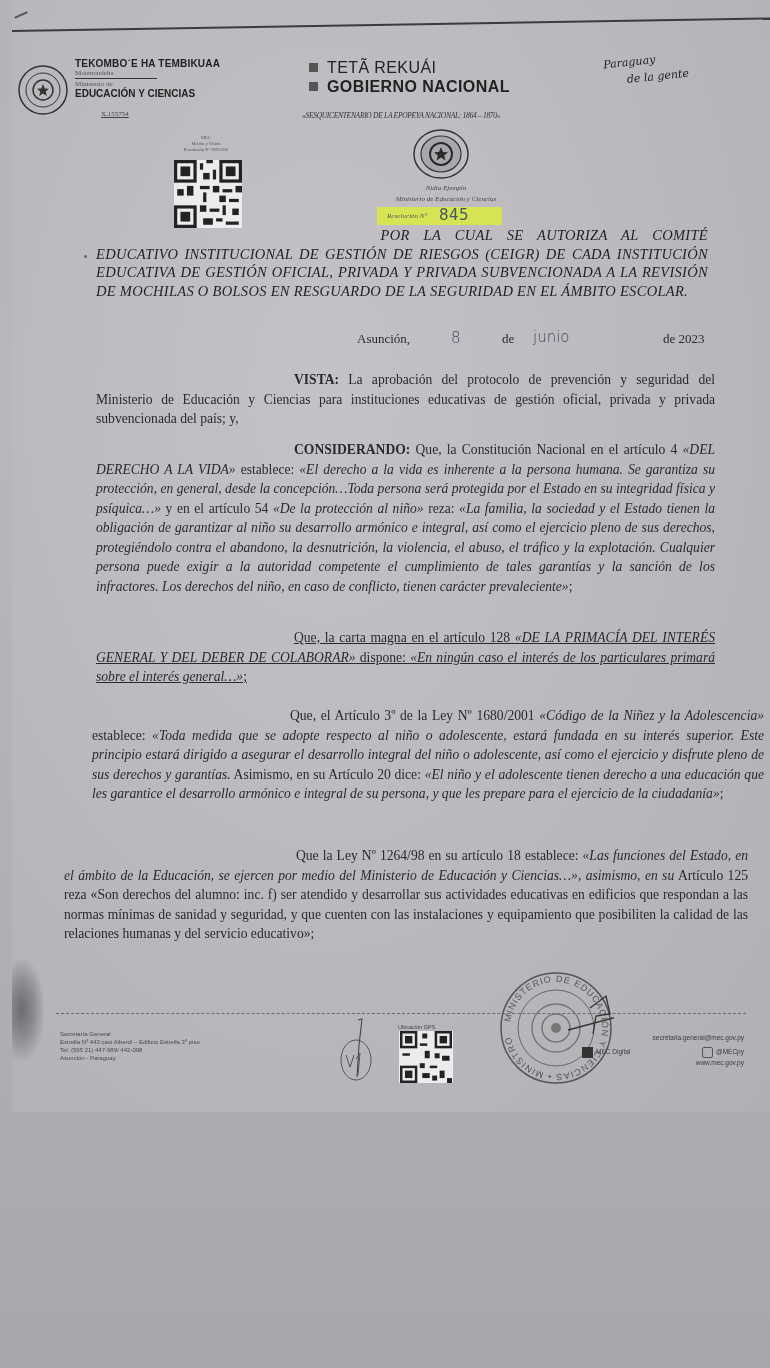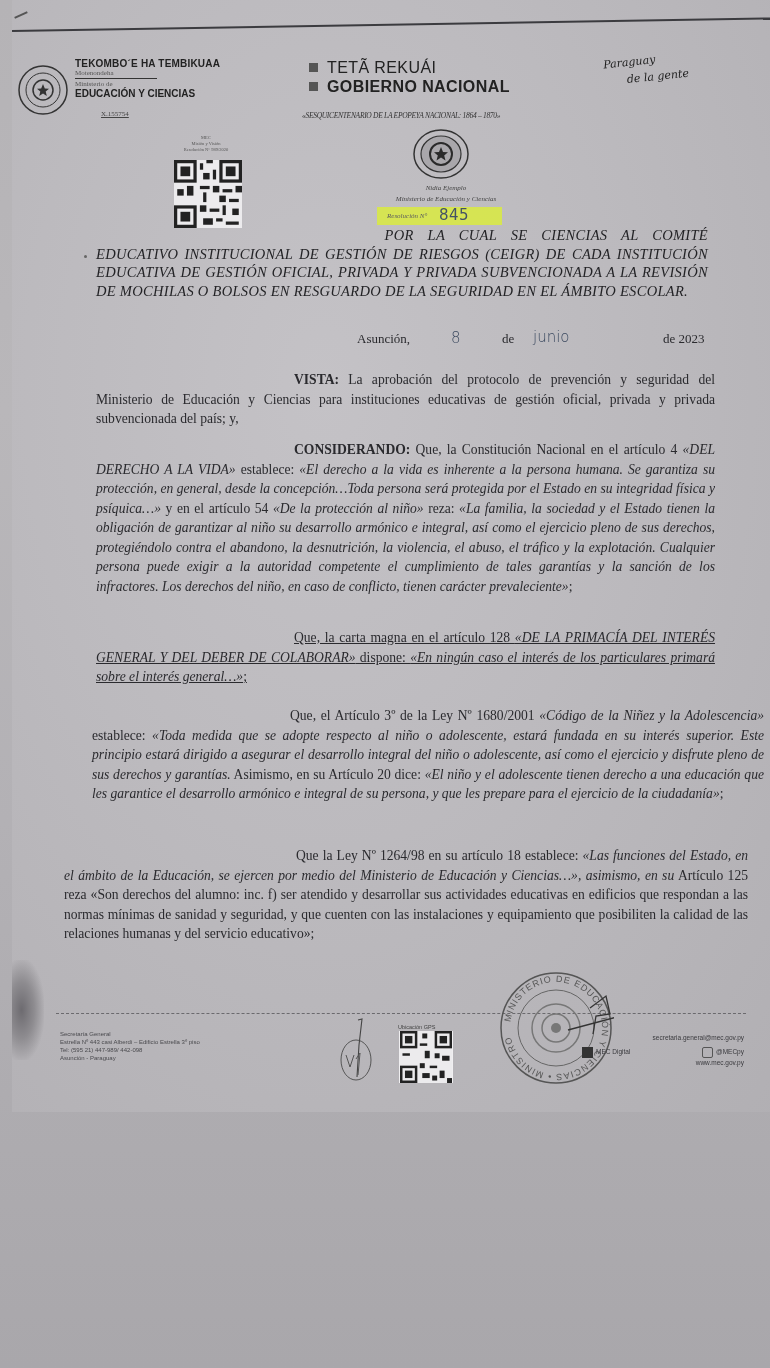--- a/index.html
+++ b/index.html
@@ -179,21 +179,21 @@
     <div>Nidia Ejemplo</div>
     <div>Ministerio de Educación y Ciencias</div>
   </div>
   <div class="resolution">
     <span class="lbl">Resolución N°</span>
     <span class="num">845</span>
   </div>
 
   <div class="dot-mark"></div>
   <div class="title-block">
-    <span class="first">POR LA CUAL SE CIENCIAS AL COMITÉ</span>
+    <span class="first">POR LA CUAL SE AUTORIZA AL COMITÉ</span>
     <span>EDUCATIVO INSTITUCIONAL DE GESTIÓN DE RIESGOS (CEIGR) DE CADA INSTITUCIÓN EDUCATIVA DE GESTIÓN OFICIAL, PRIVADA Y PRIVADA SUBVENCIONADA A LA REVISIÓN DE MOCHILAS O BOLSOS EN RESGUARDO DE LA SEGURIDAD EN EL ÁMBITO ESCOLAR.</span>
   </div>
 
   <div class="date-line">
     <span style="left:0">Asunción,</span>
     <span class="hand" style="left:94px; top:-2px; font-size:15px;">8</span>
     <span style="left:145px">de</span>
     <span class="hand" style="left:176px; top:-3px; font-size:15px;">junio</span>
     <span style="left:306px">de 2023</span>
   </div>

